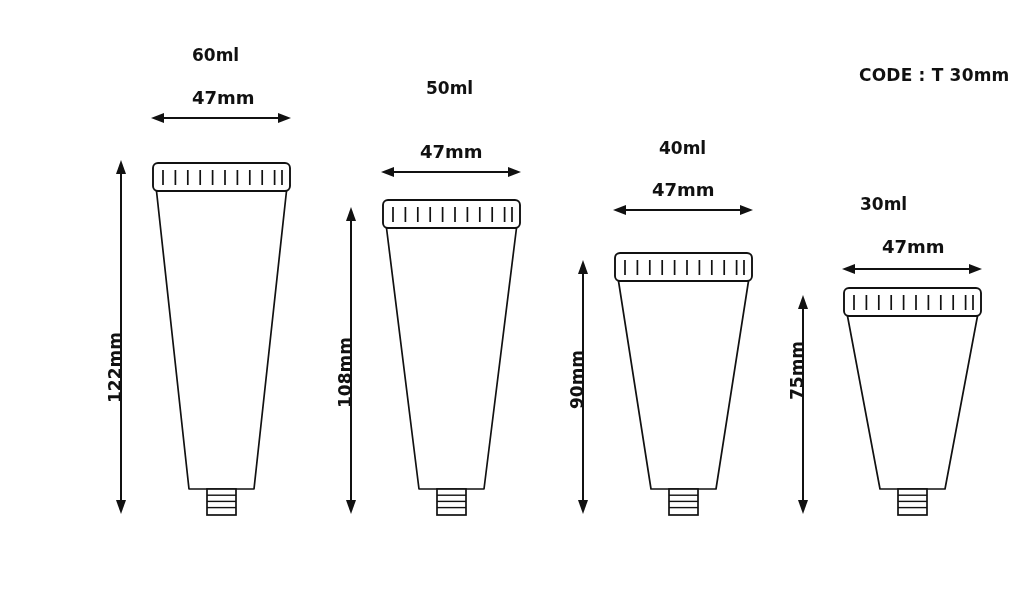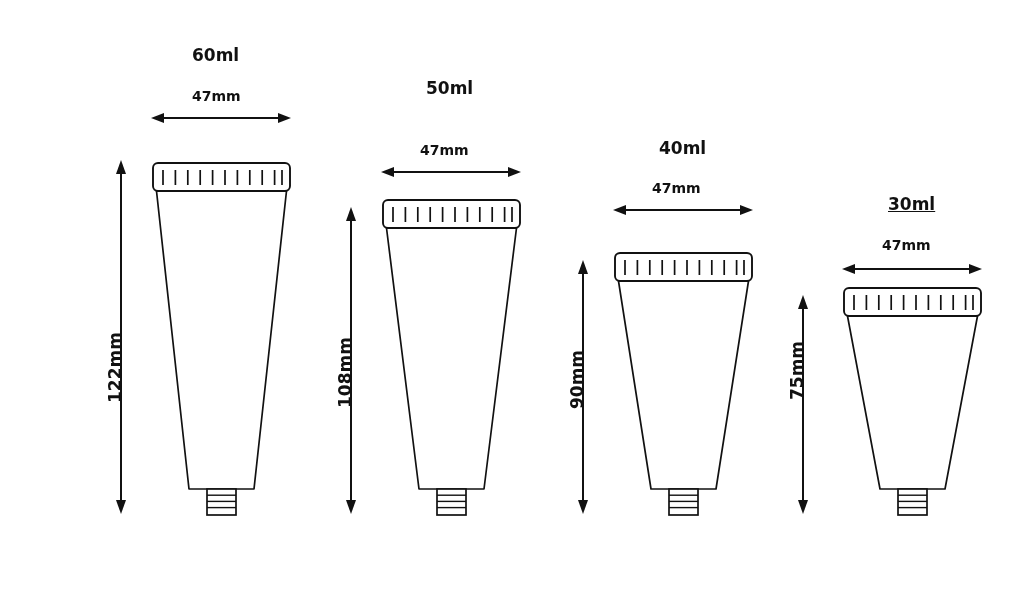--- a/index.html
+++ b/index.html
@@ -71,21 +71,21 @@
     font-family: "DejaVu Sans", sans-serif;
     font-weight: bold;
     color: #111111;
     white-space: nowrap;
     line-height: 1;
   }
   .lbl-vol {
     font-size: 17px;
   }
   .lbl-width {
-    font-size: 14px;
+    font-size: 18px;
   }
   .lbl-height {
     font-size: 17px;
     transform: rotate(-90deg);
     transform-origin: 0 0;
   }
   .lbl-code {
     font-size: 17px;
     letter-spacing: 0.2px;
   }
@@ -245,18 +245,19 @@
   <div class="lbl lbl-height" style="left:75px; top:403px;">122mm</div>
 
   <div class="lbl lbl-vol" style="left:394px; top:80px;">50ml</div>
   <div class="lbl lbl-width" style="left:388px; top:143px;">47mm</div>
   <div class="lbl lbl-height" style="left:305px; top:408px;">108mm</div>
 
   <div class="lbl lbl-vol" style="left:627px; top:140px;text-align:center;">40ml</div>
   <div class="lbl lbl-width" style="left:620px; top:181px;">47mm</div>
   <div class="lbl lbl-height" style="left:537px; top:409px;">90mm</div>
 
-  <div class="lbl lbl-vol" style="left:856px; top:196px;text-decoration:underline;">30ml</div>
+  <div class="lbl lbl-vol" style="left:828px; top:196px;">30ml</div>
   <div class="lbl lbl-width" style="left:850px; top:238px;">47mm</div>
   <div class="lbl lbl-height" style="left:757px; top:400px;">75mm</div>
 
+  <div class="lbl lbl-code" style="left:827px; top:67px;">CODE : T 30mm</div>
 
 </div>
 
 </body></html>

